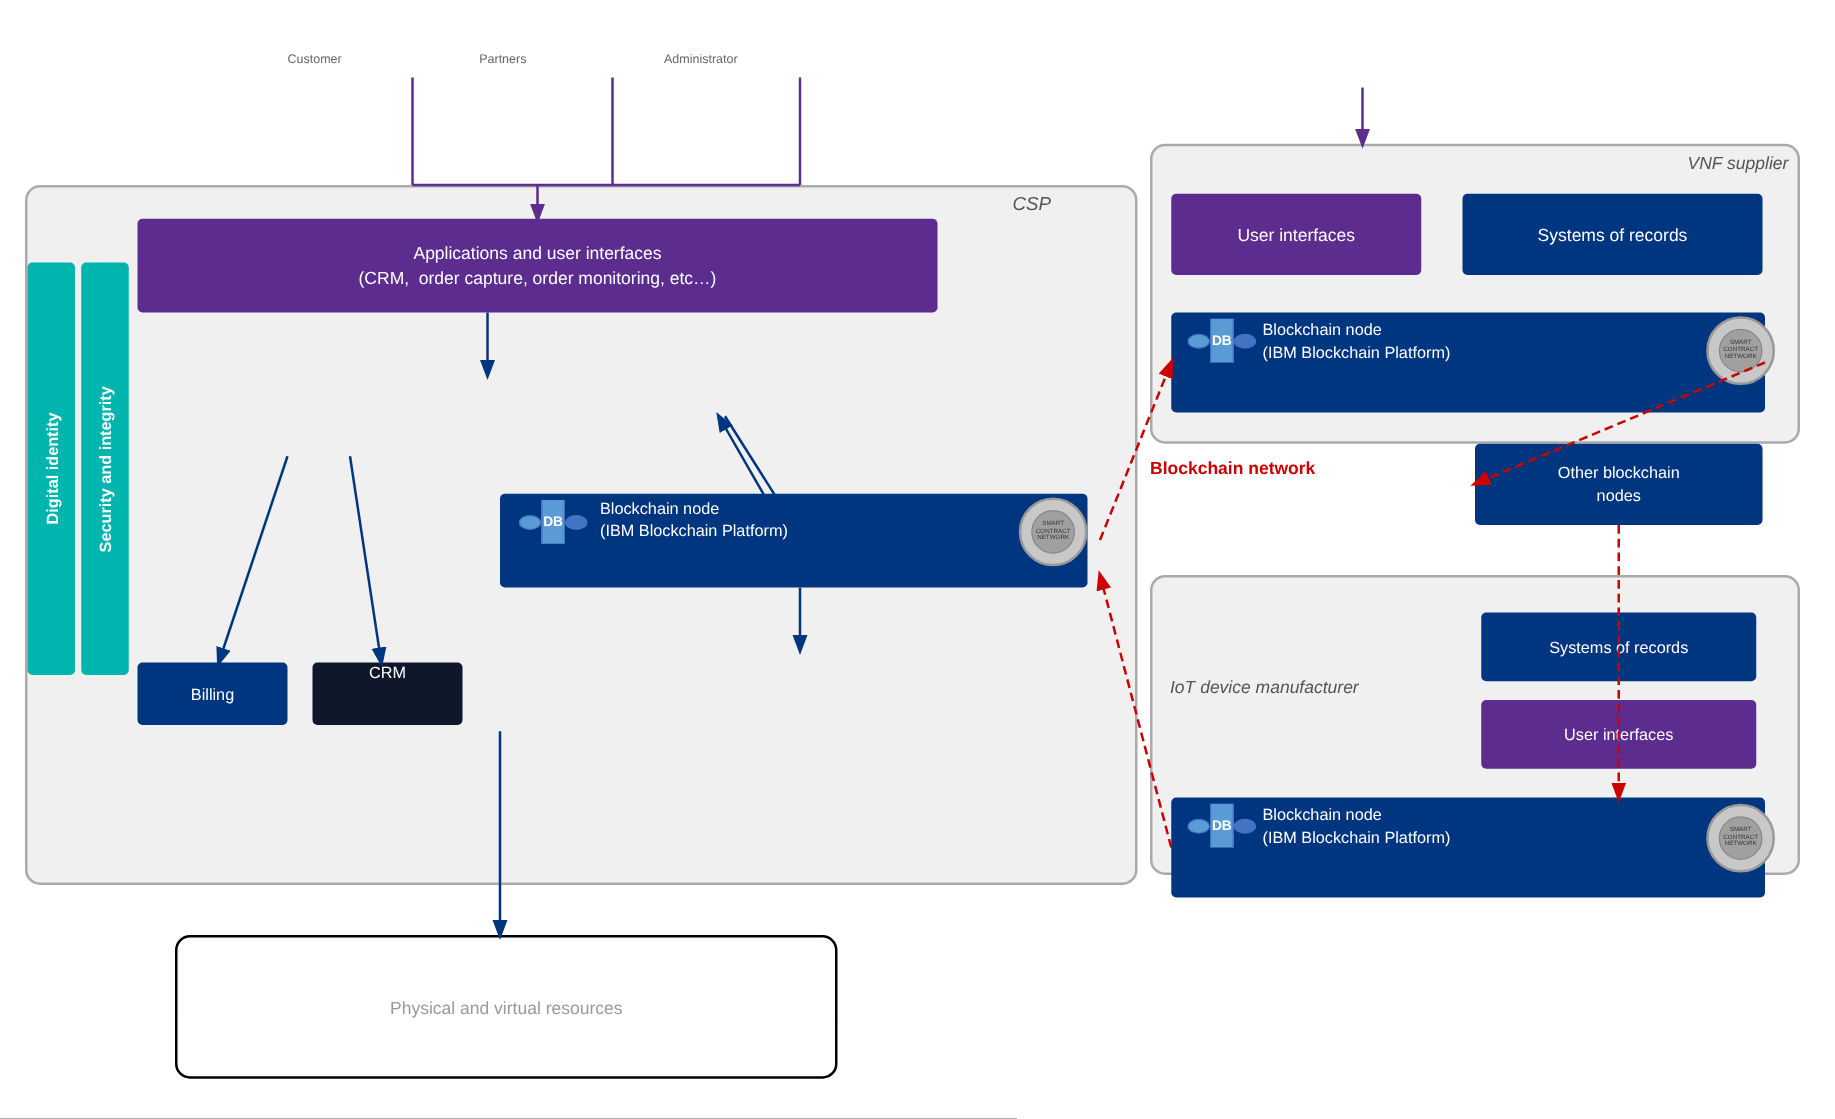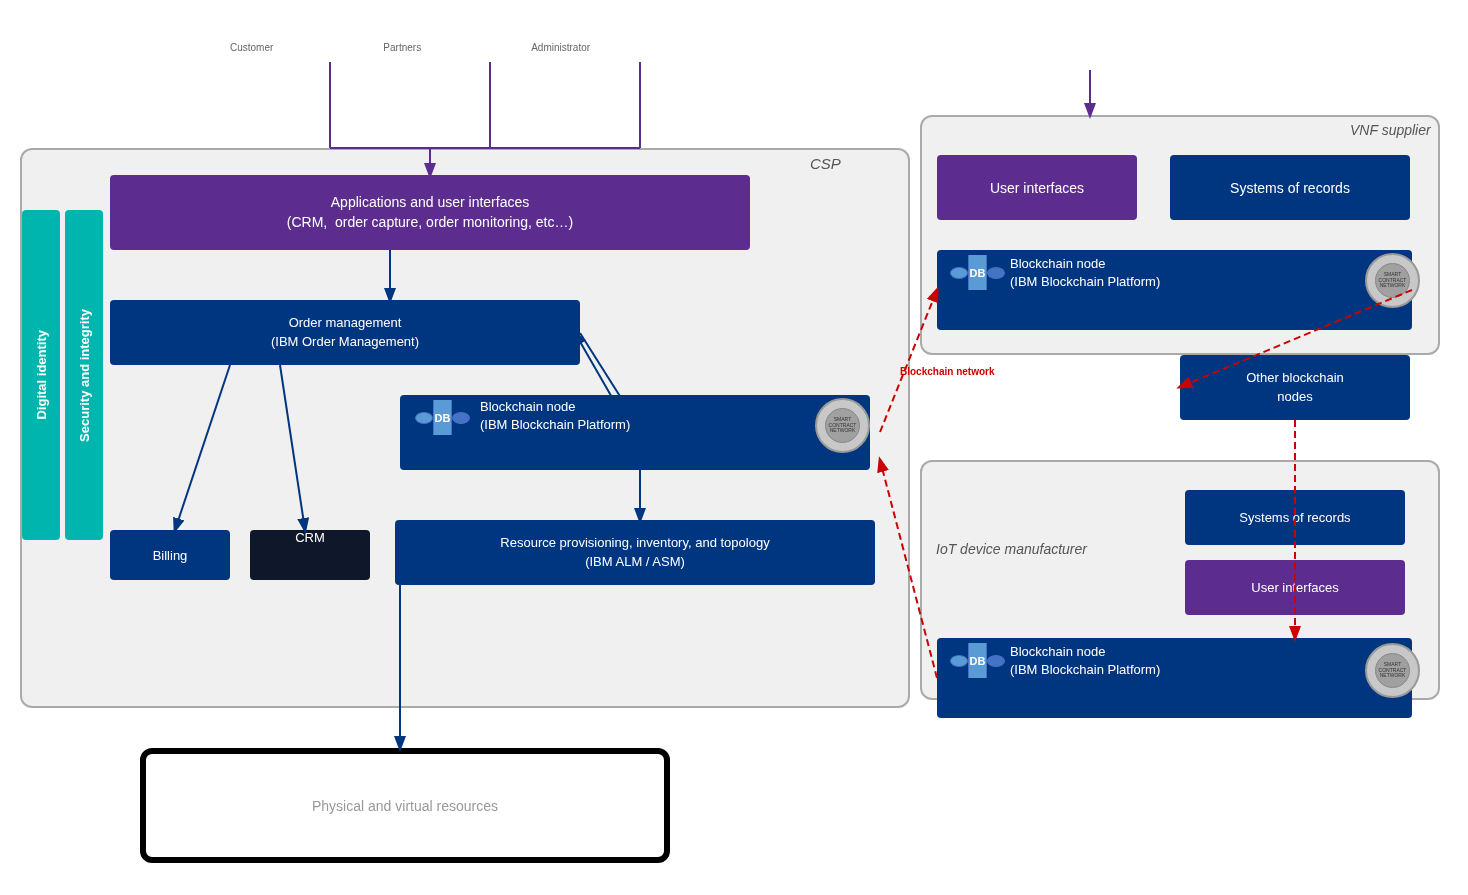--- a/index.html
+++ b/index.html
@@ -227,21 +227,21 @@
       line-height: 1.4;
     }
 
     
     .physical-box {
       position: absolute;
       top: 748px;
       left: 140px;
       width: 530px;
       height: 115px;
-      border: 6px solid #000000;
+      border: 2px solid #000000;
       border-radius: 12px;
       display: flex;
       align-items: center;
       justify-content: center;
       color: #999;
       font-size: 14px;
       background: transparent;
     }
 
     
@@ -356,23 +356,23 @@
       text-align: center;
       color: #fff;
       font-size: 13px;
       line-height: 1.4;
     }
 
     
     .blockchain-network-label {
       position: absolute;
       top: 365px;
-      left: 900px;
+      left: 920px;
       color: #c00;
-      font-size: 10px;
+      font-size: 14px;
       font-weight: bold;
       line-height: 1.3;
     }
 
     
     .iot-box {
       position: absolute;
       top: 460px;
       left: 920px;
       width: 520px;
@@ -558,23 +558,20 @@
   </div>
 
   <div class="sidebar-security">
     <span>Security and integrity</span>
   </div>
 
   <div class="app-box">
     <span>Applications and user interfaces<br>(CRM, &nbsp;order capture, order monitoring, etc…)</span>
   </div>
 
-  <div class="order-box">
-    <span>Order management<br>(IBM Order Management)</span>
-  </div>
 
   <div class="blockchain-csp-box"></div>
 
   <div class="db-csp">
     <div class="db-cylinder">
       <div class="db-top"></div>
       <div class="db-body">DB</div>
       <div class="db-bottom"></div>
     </div>
   </div>
@@ -591,23 +588,20 @@
   </div>
 
   <div class="billing-box">
     <span>Billing</span>
   </div>
 
   <div class="crm-box">
     <span>CRM</span>
   </div>
 
-  <div class="resource-box">
-    <span>Resource provisioning, inventory, and topology<br>(IBM ALM / ASM)</span>
-  </div>
 
   <div class="physical-box">
     <span>Physical and virtual resources</span>
   </div>
 
   <div class="vnf-box"></div>
   <div class="vnf-label">VNF supplier</div>
 
   <div class="vnf-ui-box">
     <span>User interfaces</span>

